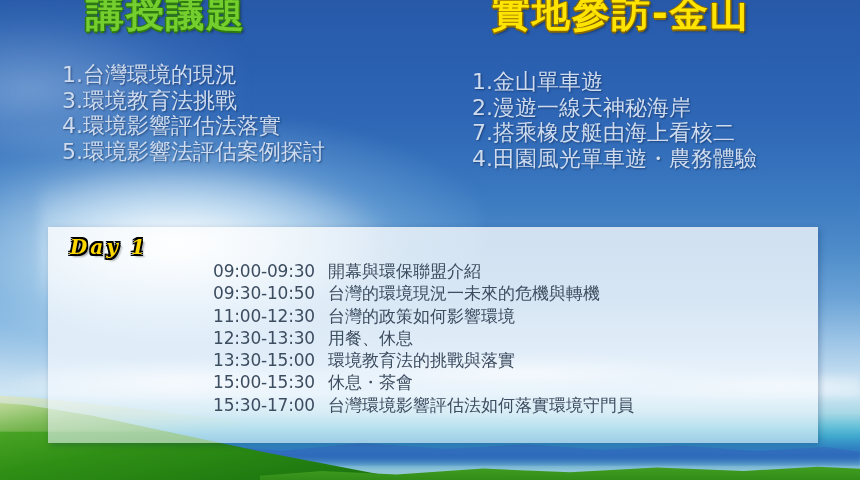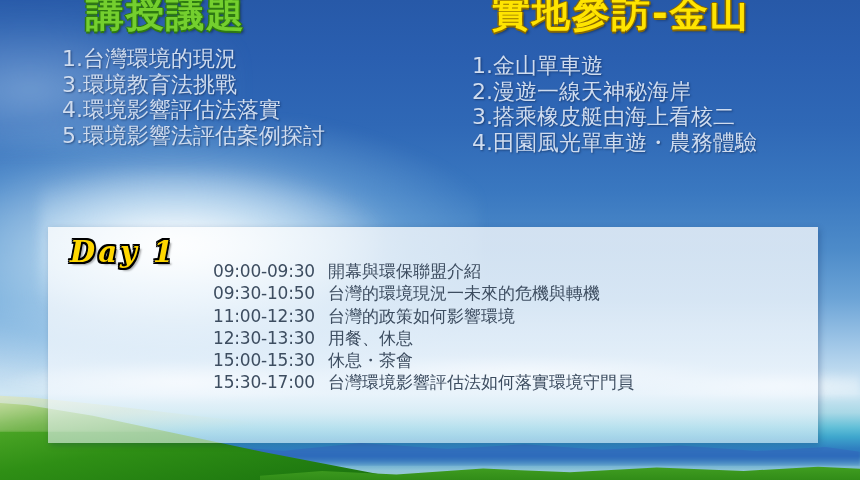--- a/index.html
+++ b/index.html
@@ -134,20 +134,21 @@
 
   
   .bullet-col {
     position: absolute;
     color: #cfdcef;
     font-family: "DejaVu Sans", "Liberation Sans", sans-serif;
     font-size: 22px;
     line-height: 25.5px;
     white-space: nowrap;
     text-shadow: 1px 1px 2px rgba(10,30,70,0.55);
+    margin-top: 16px;
   }
   .bullet-col.col-left  { left: 62px;  top: 46px; }
   .bullet-col.col-right { left: 472px; top: 53px; }
   .bullet-line { display: block; }
 
   
   .schedule-panel {
     position: absolute;
     left: 48px; top: 227px;
     width: 770px; height: 216px;
@@ -157,21 +158,21 @@
       rgba(246,250,255,0.66) 78%,
       rgba(236,245,252,0.58) 100%);
     box-shadow: 2px 2px 6px rgba(10,40,90,0.28);
   }
   .day-label {
     position: absolute;
     left: 22px; top: 8px;
     font-family: "DejaVu Serif", "Liberation Serif", serif;
     font-weight: 700;
     font-style: italic;
-    font-size: 29px;
+    font-size: 20px;
     letter-spacing: 3px;
     color: #ffd700;
     text-shadow:
       -1.6px 0 0 #000, 1.6px 0 0 #000, 0 -1.6px 0 #000, 0 1.6px 0 #000,
       -1.6px -1.6px 0 #000, 1.6px -1.6px 0 #000, -1.6px 1.6px 0 #000, 1.6px 1.6px 0 #000,
       3px 3px 2px rgba(0,0,0,0.35);
     white-space: nowrap;
   }
   .schedule-rows {
     position: absolute;
@@ -214,41 +215,44 @@
   <div class="bullet-col col-left">
     <span class="bullet-line">1.台灣環境的現況</span>
     <span class="bullet-line">3.環境教育法挑戰</span>
     <span class="bullet-line">4.環境影響評估法落實</span>
     <span class="bullet-line">5.環境影響法評估案例探討</span>
   </div>
 
   <div class="bullet-col col-right">
     <span class="bullet-line">1.金山單車遊</span>
     <span class="bullet-line">2.漫遊一線天神秘海岸</span>
-    <span class="bullet-line">3.搭乘橡皮艇由海上看核二</span>
+    <span class="bullet-line">7.搭乘橡皮艇由海上看核二</span>
     <span class="bullet-line">4.田園風光單車遊・農務體驗</span>
   </div>
 
   <div class="schedule-panel">
     <div class="day-label">Day 1</div>
 
     <div class="schedule-rows">
       <span class="sched-row">
         <span class="sched-time">09:00-09:30</span><span class="sched-topic">開幕與環保聯盟介紹</span>
       </span>
       <span class="sched-row">
         <span class="sched-time">09:30-10:50</span><span class="sched-topic">台灣的環境現況一未來的危機與轉機</span>
       </span>
       <span class="sched-row">
         <span class="sched-time">11:00-12:30</span><span class="sched-topic">台灣的政策如何影響環境</span>
       </span>
       <span class="sched-row">
         <span class="sched-time">12:30-13:30</span><span class="sched-topic">用餐、休息</span>
       </span>
       <span class="sched-row">
+        <span class="sched-time">13:30-15:00</span><span class="sched-topic">環境教育法的挑戰與落實</span>
+      </span>
+      <span class="sched-row">
         <span class="sched-time">15:00-15:30</span><span class="sched-topic">休息・茶會</span>
       </span>
       <span class="sched-row">
         <span class="sched-time">15:30-17:00</span><span class="sched-topic">台灣環境影響評估法如何落實環境守門員</span>
       </span>
     </div>
   </div>
 
 </div>
 

